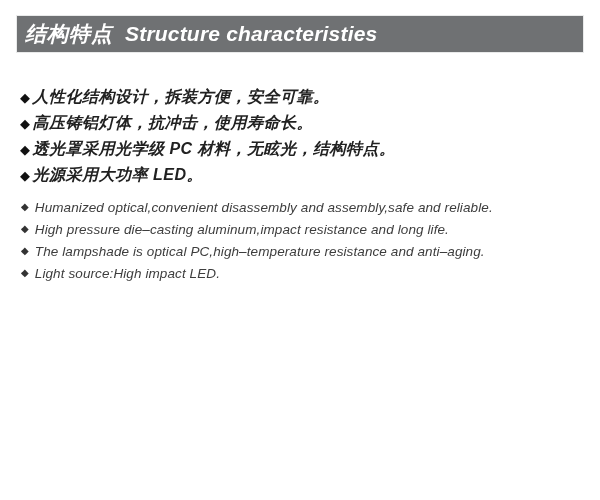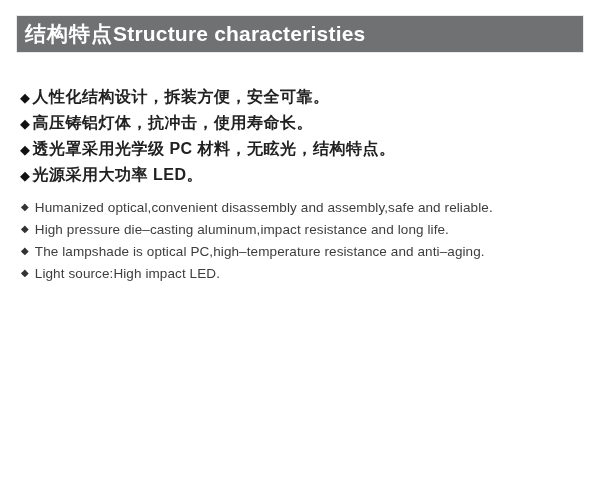--- a/index.html
+++ b/index.html
@@ -1,15 +1,15 @@
 <!DOCTYPE html>
 <html><head>
 <meta charset="utf-8">
 <style>
-  * { margin: 0; padding: 0; box-sizing: border-box; }
+  * { margin: 0; padding: 0; box-sizing: border-box; font-style: italic; }
   html, body {
     width: 600px;
     height: 500px;
     background: #ffffff;
     font-family: "Liberation Sans", "DejaVu Sans", sans-serif;
     overflow: hidden;
   }
   .page {
     position: relative;
     width: 600px;
@@ -30,21 +30,21 @@
     box-shadow: 0 0 0 1px rgba(110,113,115,0.15);
   }
   .header-bar .title-cn {
     font-size: 21px;
     font-weight: bold;
     letter-spacing: 1px;
   }
   .header-bar .title-en {
     font-size: 21px;
     font-weight: bold;
-    margin-left: 0;
+    margin-left: 12px;
     letter-spacing: 0.2px;
   }
   .features-cn {
     position: absolute;
     left: 20px;
     top: 84px;
     width: 560px;
   }
   .feature-row-cn {
     display: flex;

